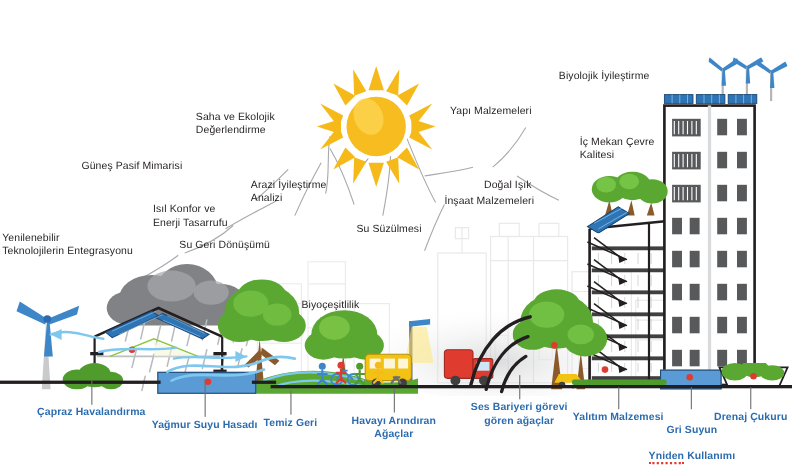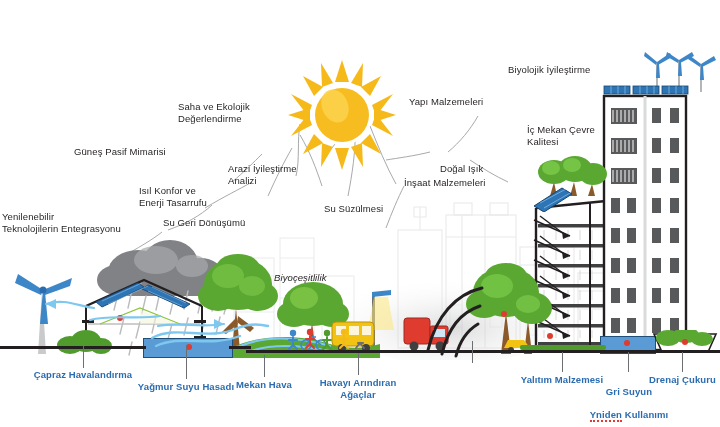--- a/index.html
+++ b/index.html
@@ -566,42 +566,44 @@
   <div class="lbl" style="left:2px;top:211px;">Yenilenebilir
 Teknolojilerin Entegrasyonu</div>
   <div class="lbl" style="left:139px;top:185px;">Isıl Konfor ve
 Enerji Tasarrufu</div>
   <div class="lbl" style="left:163px;top:217px;">Su Geri Dönüşümü</div>
   <div class="lbl" style="left:178px;top:101px;">Saha ve Ekolojik
 Değerlendirme</div>
   <div class="lbl" style="left:228px;top:163px;">Arazi İyileştirme
 Analizi</div>
   <div class="lbl" style="left:324px;top:203px;">Su Süzülmesi</div>
-  <div class="lbl" style="left:274px;top:272px;font-style:italic;">Biyoçeşitlilik</div>
+  <div class="lbl" style="left:274px;top:272px;">Biyoçeşitlilik</div>
   <div class="lbl" style="left:409px;top:96px;text-align:center;">Yapı Malzemeleri</div>
   <div class="lbl" style="left:440px;top:143px;margin-top:20px;">Doğal Işık</div>
   <div class="lbl" style="left:404px;top:177px;">İnşaat Malzemeleri</div>
   <div class="lbl" style="left:508px;top:64px;">Biyolojik İyileştirme</div>
   <div class="lbl" style="left:527px;top:124px;">İç Mekan Çevre
 Kalitesi</div>
 
   <div class="leader" style="left:83px;top:346px;height:22px;"></div>
   <div class="lbl blue" style="left:28px;top:369px;width:110px;">Çapraz Havalandırma</div>
 
   <div class="leader" style="left:186px;top:345px;height:34px;"></div>
   <div class="lbl blue" style="left:133px;top:381px;width:106px;">Yağmur Suyu Hasadı</div>
 
   <div class="leader" style="left:264px;top:355px;height:22px;"></div>
-  <div class="lbl blue" style="left:232px;top:379px;width:64px;">Mekan Hava</div>
+  <div class="lbl blue" style="left:232px;top:379px;width:64px;">Temiz Geri</div>
 
   <div class="leader" style="left:358px;top:353px;height:22px;"></div>
   <div class="lbl blue" style="left:314px;top:377px;width:88px;">Havayı Arındıran
 Ağaçlar</div>
 
   <div class="leader" style="left:472px;top:341px;height:22px;"></div>
+  <div class="lbl blue" style="left:424px;top:365px;width:96px;">Ses Bariyeri görevi
+gören ağaçlar</div>
 
   <div class="leader" style="left:562px;top:352px;height:20px;"></div>
   <div class="lbl blue" style="left:514px;top:374px;width:96px;">Yalıtım Malzemesi</div>
 
   <div class="leader" style="left:628px;top:352px;height:20px;"></div>
   <div class="lbl blue" style="left:585px;top:374px;width:88px;">
     <span>Gri Suyun</span><br>
     <span class="spell">Yniden</span><span> Kullanımı</span>
   </div>
 

